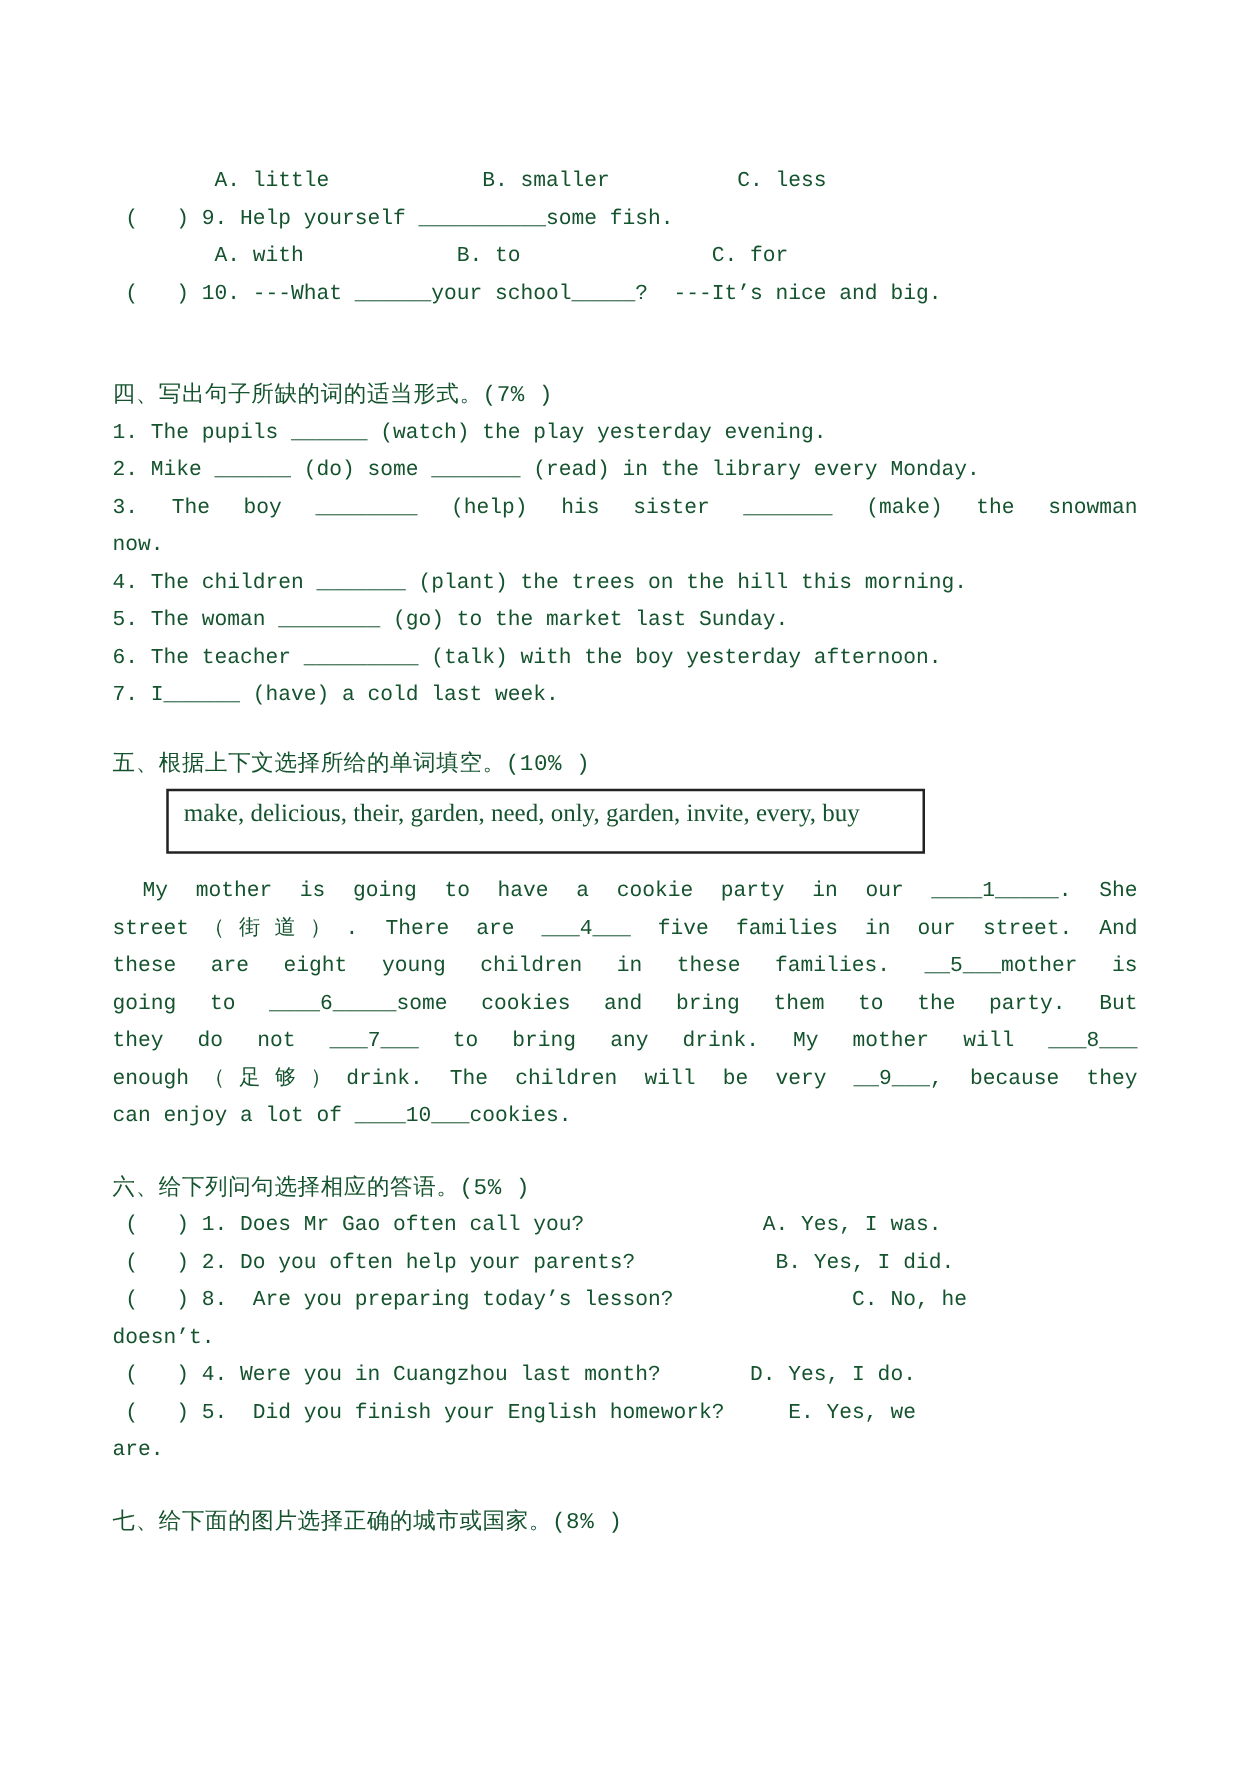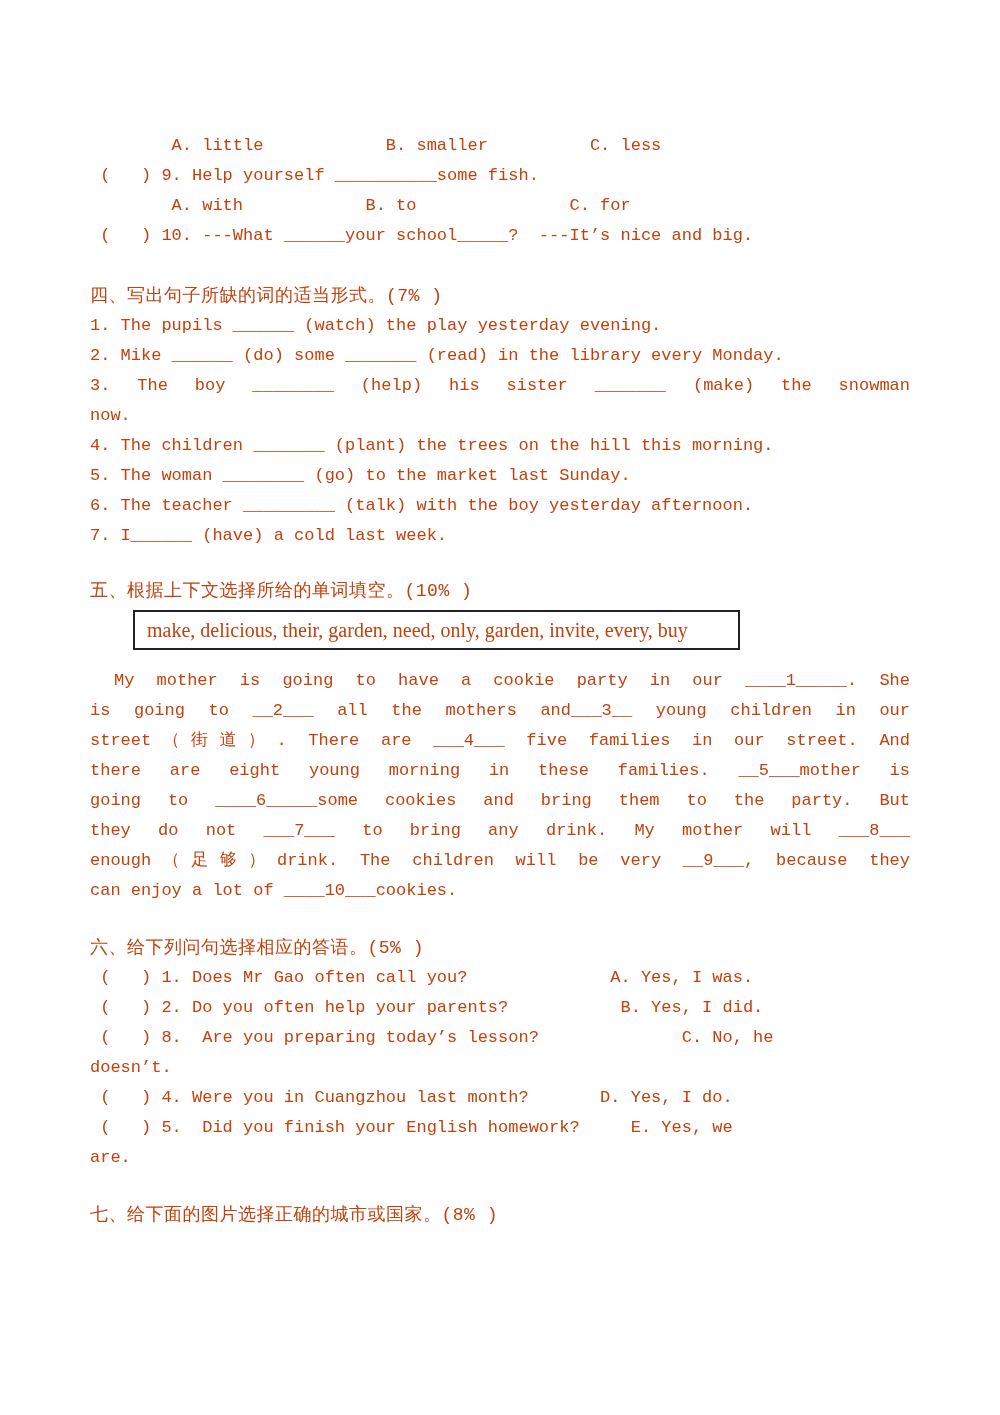--- a/index.html
+++ b/index.html
@@ -6,21 +6,21 @@
   .page {
     position: relative;
     width: 1000px;
     height: 1415px;
     margin: 0 auto;
     background: #ffffff;
     box-sizing: border-box;
     padding: 131px 90px 0 90px;
     font-family: "Liberation Mono", "DejaVu Sans Mono", monospace;
     font-size: 17px;
-    color: #c2410c;
+    color: #14532d;
     overflow: hidden;
   }
   .ln {
     height: 30px;
     line-height: 30px;
     white-space: pre;
   }
   .just {
     white-space: normal;
     width: 820px;
@@ -29,29 +29,29 @@
   }
   .indent {
     padding-left: 24px;
     width: 796px;
     font-family: Liberation Mono, monospace;
   }
   .heading {
     font-size: 18px;
     letter-spacing: 0.5px;
   }
-  .sec4 { margin-top: 30px; }
+  .sec4 { margin-top: 51px; }
   .sec5 { margin-top: 25px; }
   .sec6 { margin-top: 27px; }
   .sec7 { margin-top: 27px; }
   .word-bank {
     box-sizing: border-box;
     margin: 4px 0 16px 43px;
     width: 607px;
-    height: 40px;
+    height: 52px;
     line-height: 36px;
     border: 2px solid #222222;
     padding-left: 12px;
     font-family: "Liberation Serif", "DejaVu Serif", serif;
     font-size: 20px;
     white-space: pre;
   }
 </style>
 </head>
 <body>
@@ -75,23 +75,22 @@
     <div class="ln">5. The woman ________ (go) to the market last Sunday.</div>
     <div class="ln">6. The teacher _________ (talk) with the boy yesterday afternoon.</div>
     <div class="ln">7. I______ (have) a cold last week.</div>
   </div>
 
   <div class="sec5">
     <div class="ln heading">五、根据上下文选择所给的单词填空。(10% )</div>
     <div class="word-bank">make, delicious, their, garden, need, only, garden, invite, every, buy</div>
     <div>
       <div class="ln just indent">My mother is going to have a cookie party in our ____1_____. She</div>
-      <div class="ln just">is going to __2___ all the mothers and___3__ young children in our</div>
       <div class="ln just">street（街道）. There are ___4___ five families in our street. And</div>
-      <div class="ln just">there are eight young morning in these families. __5___mother is</div>
+      <div class="ln just">these are eight young children in these families. __5___mother is</div>
       <div class="ln just">going to ____6_____some cookies and bring them to the party. But</div>
       <div class="ln just">they do not ___7___ to bring any drink. My mother will ___8___</div>
       <div class="ln just">enough（足够）drink. The children will be very __9___, because they</div>
       <div class="ln">can enjoy a lot of ____10___cookies.</div>
     </div>
   </div>
 
   <div class="sec6">
     <div class="ln heading">六、给下列问句选择相应的答语。(5% )</div>
     <div class="ln"> (   ) 1. Does Mr Gao often call you?              A. Yes, I was.</div>

